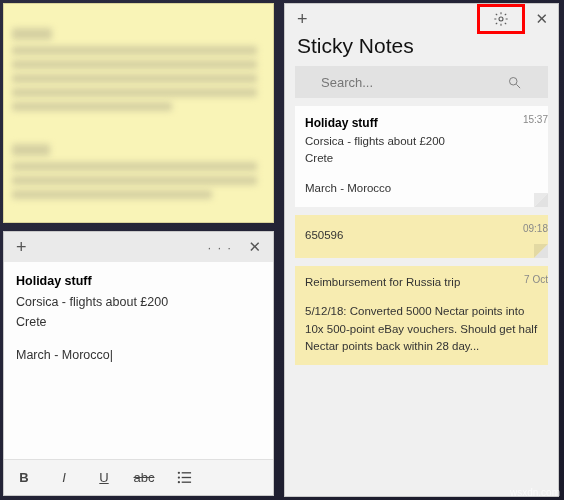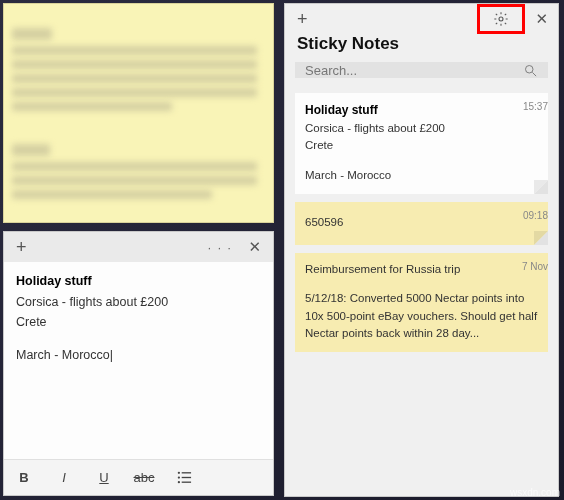--- a/index.html
+++ b/index.html
@@ -113,32 +113,32 @@
   .gear-highlight {
     border: 3px solid #ff0000;
     width: 48px; height: 30px;
     display: flex; align-items: center; justify-content: center;
     cursor: pointer;
   }
   .gear-highlight svg { width: 16px; height: 16px; stroke: #555; fill: none; }
   .notes-close { font-size: 15px; color: #555; padding: 0 10px; cursor: pointer; font-weight: 300; }
 
   .notes-title {
-    font-size: 17px;
-    font-weight: 700;
+    font-size: 21px;
+    font-weight: 400;
     color: #111;
     padding: 0 12px 8px;
   }
   .search-box {
-    margin: 0 10px 15px;
-    height: 16px;
+    margin: 0 10px 8px;
+    height: 32px;
     background: #e2e2e2;
     display: flex;
     align-items: center;
-    padding: 0 10px;
+    padding: 0 26px;
   }
   .search-box input {
     flex: 1;
     border: none;
     background: transparent;
     font-size: 13px;
     color: #333;
     outline: none;
   }
   .search-box input::placeholder { color: #777; }
@@ -285,21 +285,21 @@
         <div class="line" style="height:12px"></div>
         <div class="line">March - Morocco</div>
       </div>
 
       <div class="note-card yellow foldable">
         <div class="timestamp">09:18</div>
         <div class="line" style="padding:4px 0">650596</div>
       </div>
 
       <div class="note-card yellow">
-        <div class="timestamp">7 Nov</div>
+        <div class="timestamp">7 Oct</div>
         <div class="line">Reimbursement for Russia trip</div>
         <div class="line" style="height:12px"></div>
         <div class="line">5/12/18: Converted 5000 Nectar points into 10x 500-point eBay vouchers. Should get half Nectar points back within 28 day...</div>
       </div>
 
     </div>
   </div>
 
   <div class="watermark">wsxdn.com</div>
 </div>

